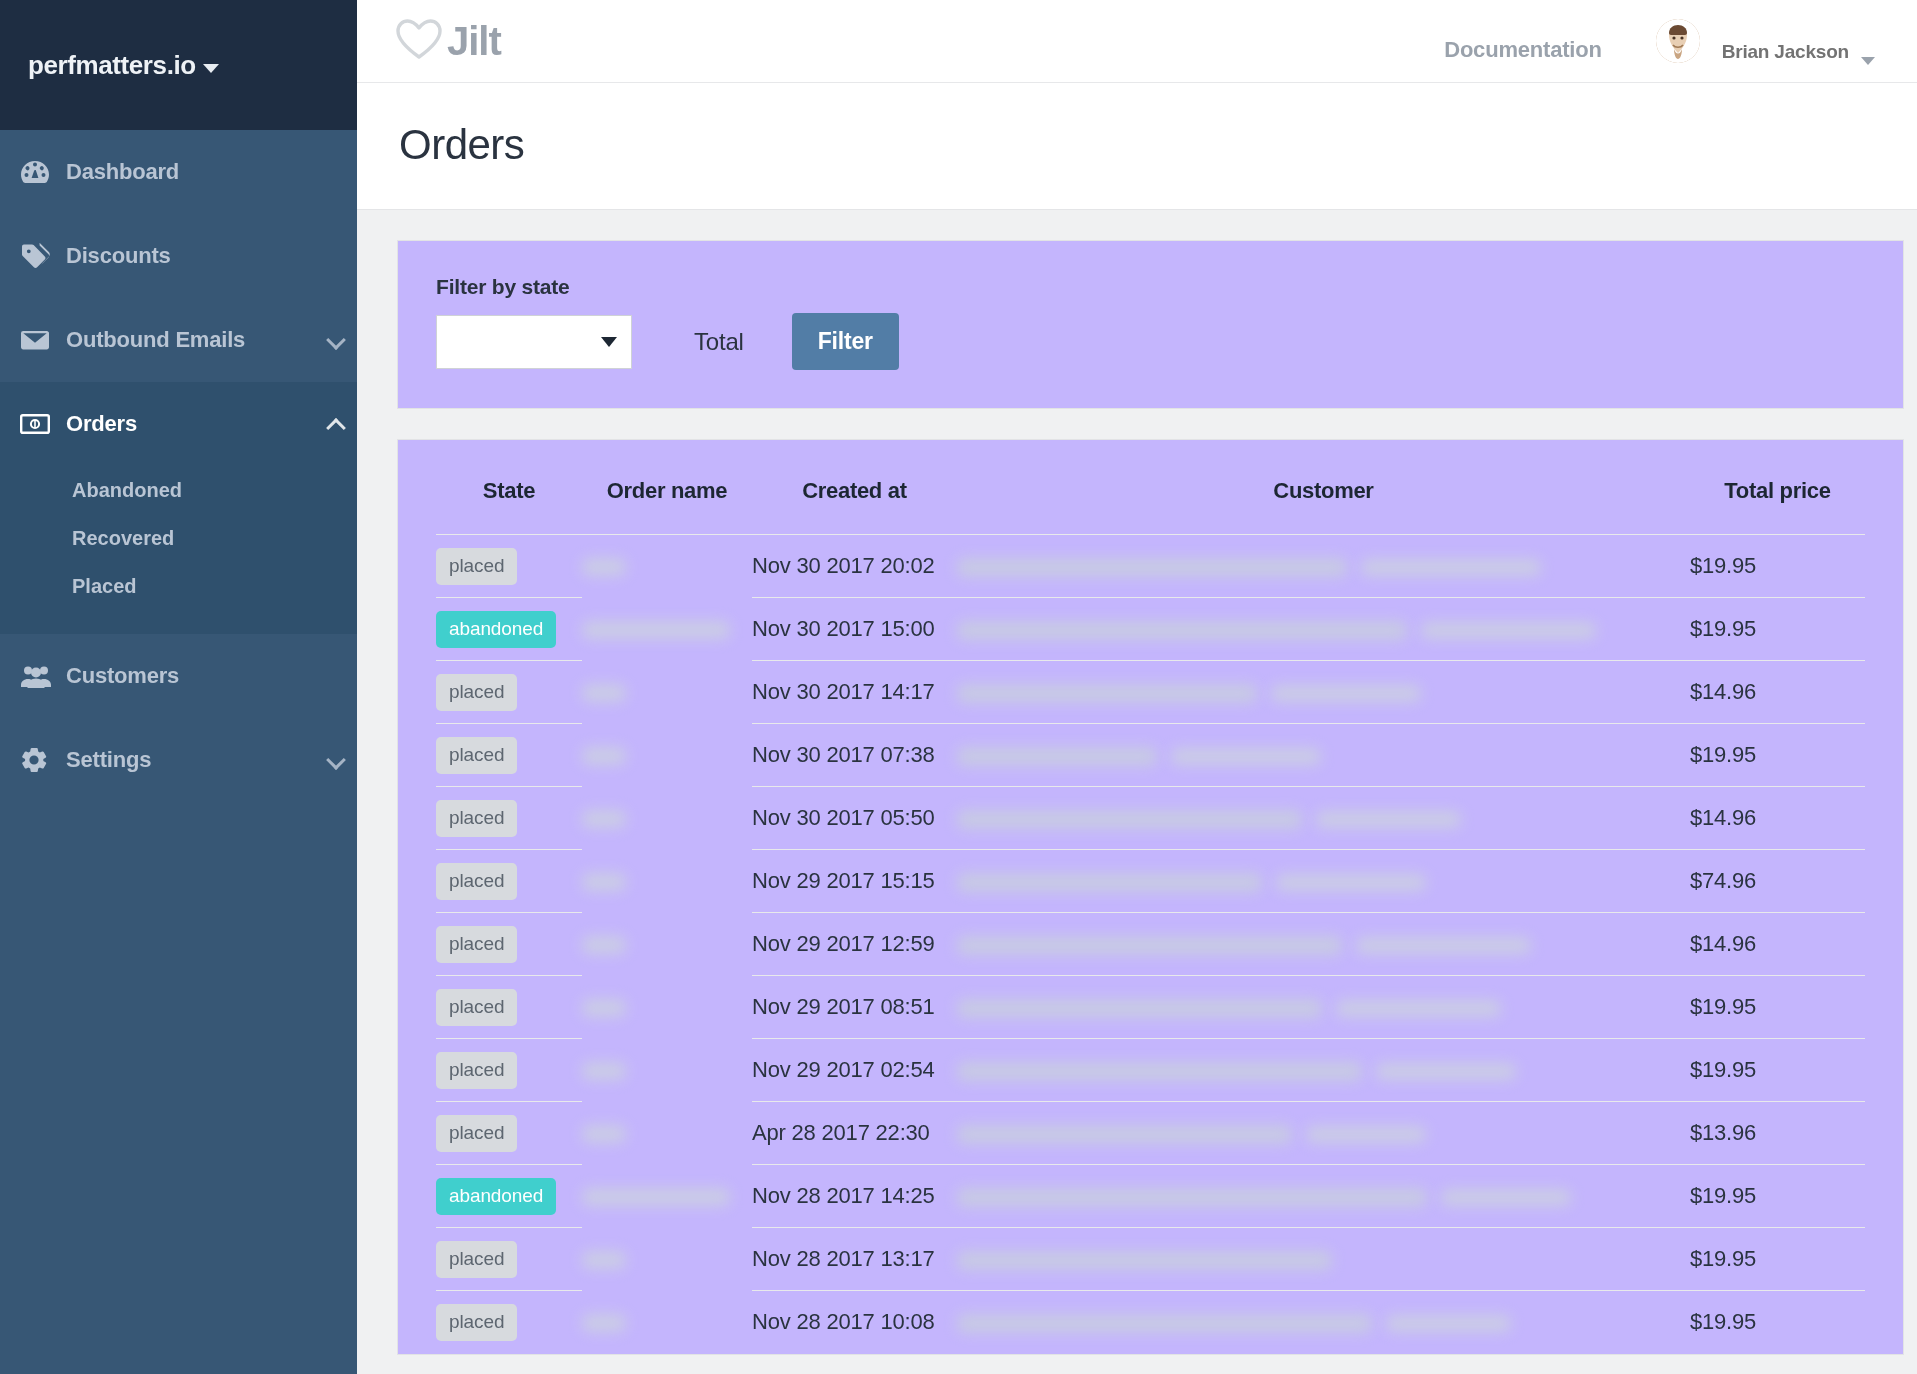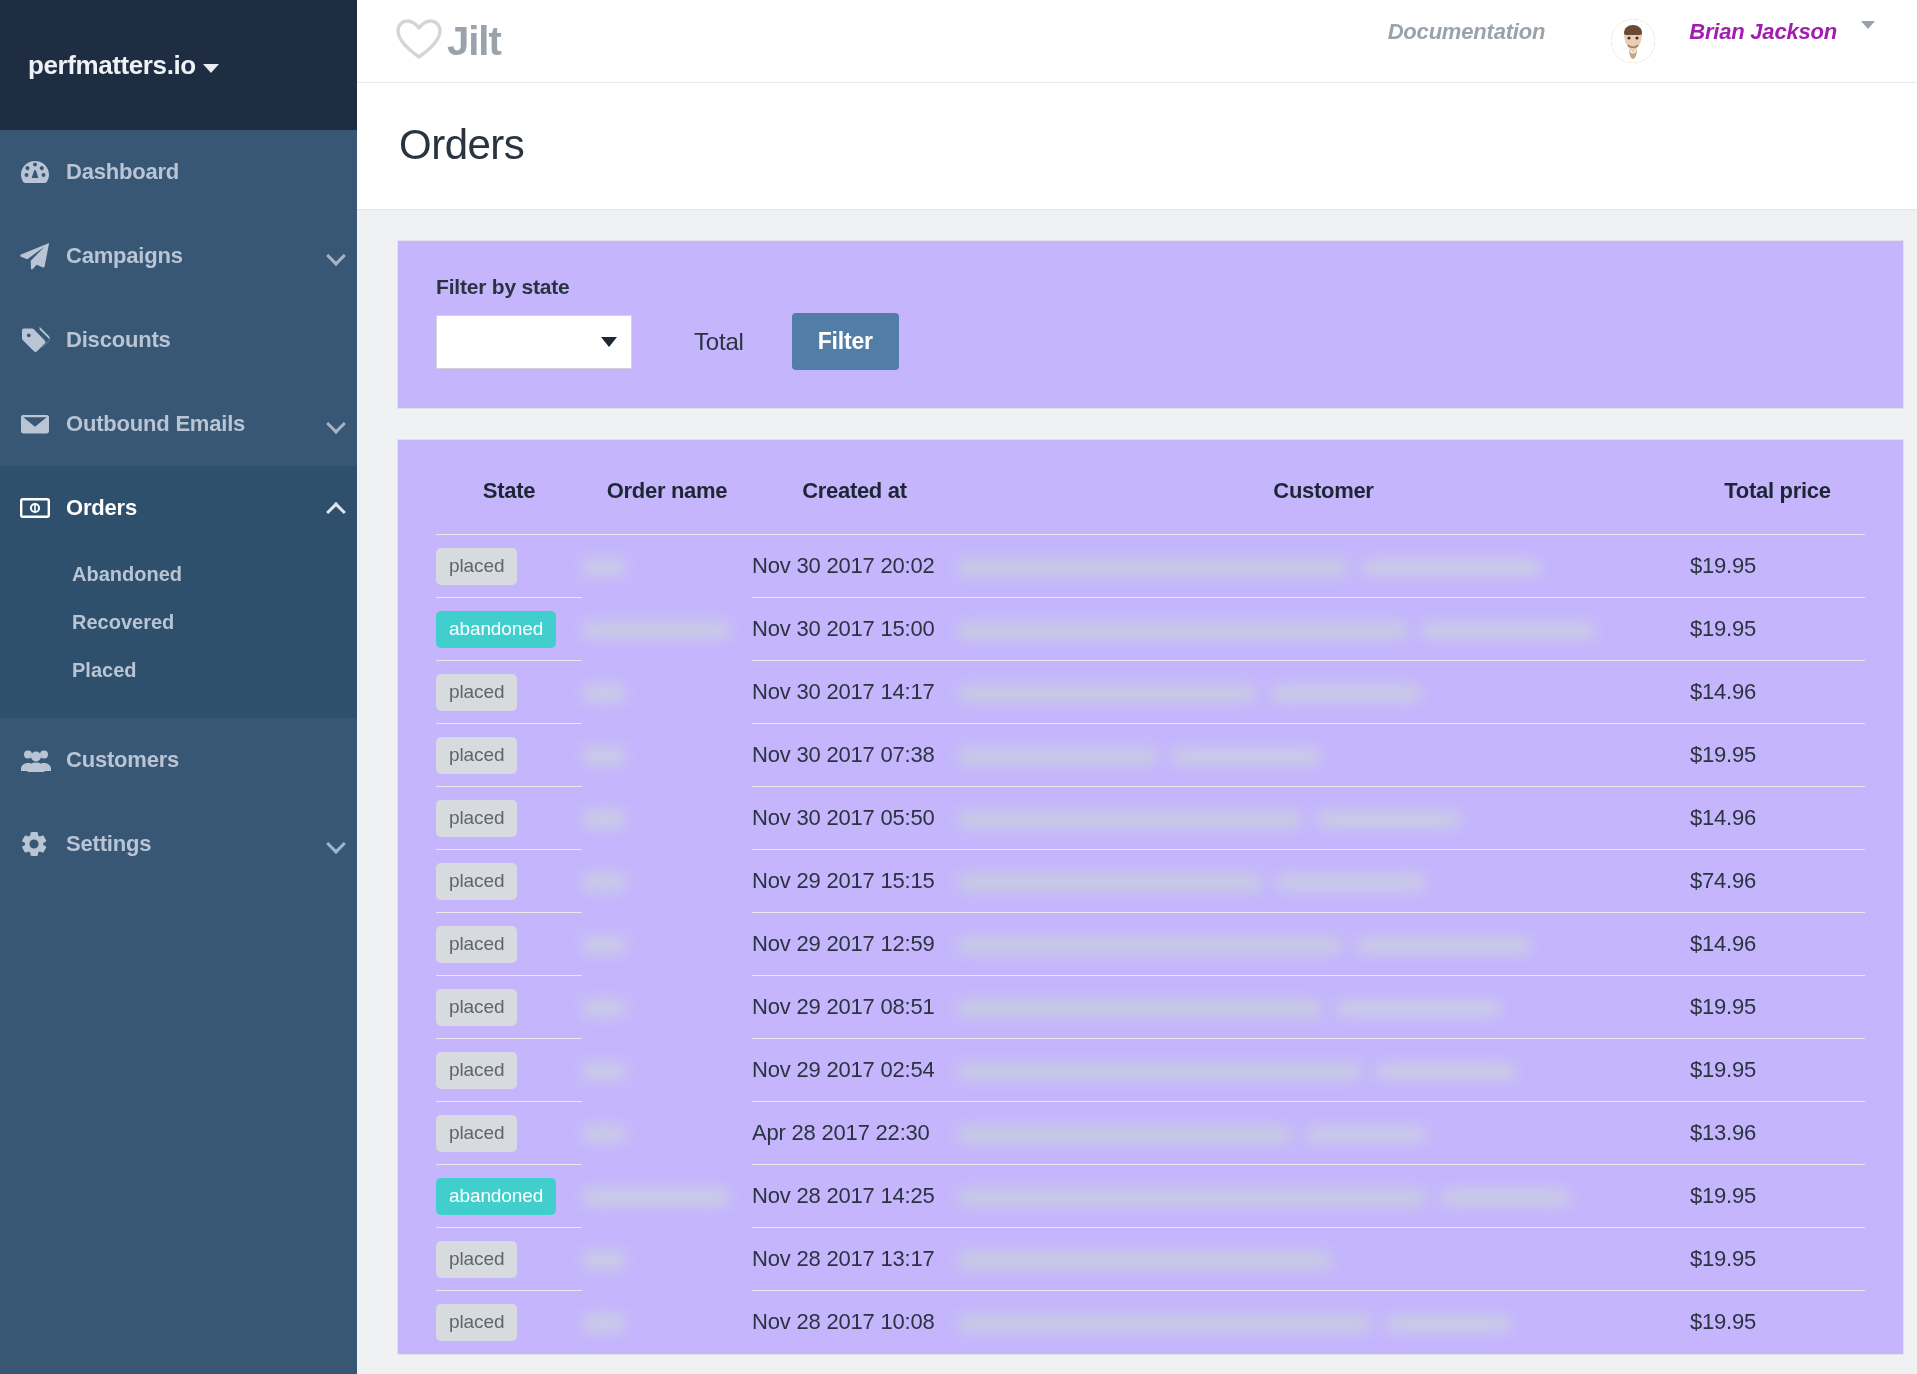--- a/index.html
+++ b/index.html
@@ -65,32 +65,32 @@
   .topbar {
     height: 83px; min-height: 83px; background: #ffffff;
     display: flex; align-items: center; padding: 0 42px 0 38px;
     border-bottom: 1px solid #e7e8ea;
   }
   .logo { display: flex; align-items: center; }
   .logo-word {
     font-size: 40px; font-weight: bold; color: #9aa2ac;
     letter-spacing: -1px; margin-left: 4px;
   }
-  .topbar-right { margin-left: auto; display: flex; align-items: flex-start; gap: 16px; font-style: italic; }
+  .topbar-right { margin-left: auto; display: flex; align-items: flex-end; gap: 4px; }
   .doc-link {
     color: #9aa2ac; font-size: 22px; font-weight: bold;
     letter-spacing: -0.2px; cursor: pointer; margin-right: 50px;
   }
   .avatar {
     width: 44px; height: 44px; border-radius: 50%;
     background: #d9c0a8; margin-right: 18px; overflow: hidden;
     display: flex; align-items: flex-end; justify-content: center;
   }
   .user-name {
-    color: #a21caf; font-size: 22px; font-weight: bold;
+    color: #737373; font-size: 19px; font-weight: bold;
     letter-spacing: -0.2px; cursor: pointer;
   }
   .user-caret {
     margin-left: 8px; width: 0; height: 0;
     border-left: 7px solid transparent; border-right: 7px solid transparent;
     border-top: 8px solid #9aa2ac; display: inline-block; position: relative; top: 2px;
   }
 
   .pagehead {
     background: #ffffff; padding: 38px 0 40px 42px;
@@ -182,29 +182,20 @@
 
       <div class="nav-item">
         <span class="ic">
           <svg width="30" height="26" viewBox="0 0 30 26">
               <path fill="#b9c5d4" d="M15 2C7.3 2 1 8.1 1 15.6c0 2.6.8 5.1 2.1 7.2.4.7 1.2 1.1 2 1.1h19.8c.8 0 1.6-.4 2-1.1 1.3-2.1 2.1-4.6 2.1-7.2C29 8.1 22.7 2 15 2zm-8.5 16a2 2 0 110-4 2 2 0 010 4zm2.6-7.6a2 2 0 11-2.8-2.8 2 2 0 012.8 2.8zM15 7.5a2 2 0 110-4 2 2 0 010 4zm3.4 11.6h-6.8l2.6-7.5c.2-.5.7-.8 1.2-.6.4.1.7.5.7 1l2.3 7.1zm5-8.7a2 2 0 11-2.8-2.8 2 2 0 012.8 2.8zM23.5 18a2 2 0 110-4 2 2 0 010 4z"></path>
             </svg>
         </span>
         <span class="lbl">Dashboard</span>
       </div>
 
-      <div class="nav-item">
-        <span class="ic">
-          <svg width="30" height="28" viewBox="0 0 30 28">
-              <path fill="#b9c5d4" d="M28.6 1.2L.9 12.6c-.9.4-.9 1.7 0 2.1l6.4 2.6 17-12.5-13.6 14 .3 7.7c0 .9 1.1 1.3 1.7.6l4-4.3 6.3 2.6c.7.3 1.4-.1 1.6-.8l4.3-22.3c.2-.9-.6-1.6-1.3-1.1z"></path>
-            </svg>
-        </span>
-        <span class="lbl">Campaigns</span>
-        <span class="chev"></span>
-      </div>
 
       <div class="nav-item">
         <span class="ic">
           <svg width="30" height="26" viewBox="0 0 30 26">
               <path fill="#b9c5d4" d="M2 3.4v8.1c0 .6.2 1.2.7 1.6l11.2 11.2c.9.9 2.3.9 3.2 0l7.7-7.7c.9-.9.9-2.3 0-3.2L13.6 2.1c-.4-.4-1-.7-1.6-.7H3.9c-1 0-1.9.9-1.9 2zM6.9 8.3a1.9 1.9 0 113.8 0 1.9 1.9 0 01-3.8 0zM19.6 2.4l8.9 8.9c.9.9.9 2.3 0 3.2l-7.3 7.3 1.6-2.1 6-6c1.3-1.3 1.3-3.4 0-4.7l-9.2-9.2v2.6z"></path>
             </svg>
         </span>
         <span class="lbl">Discounts</span>
       </div>
 

